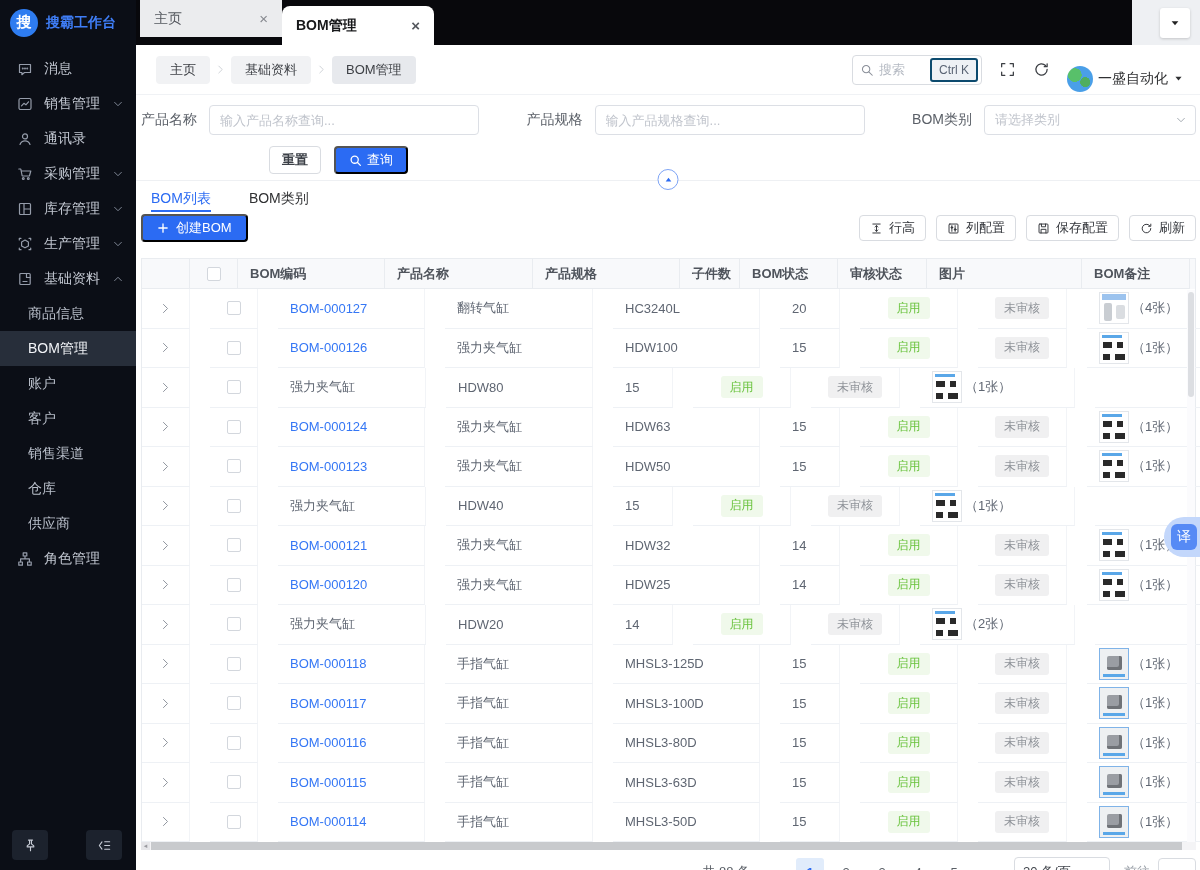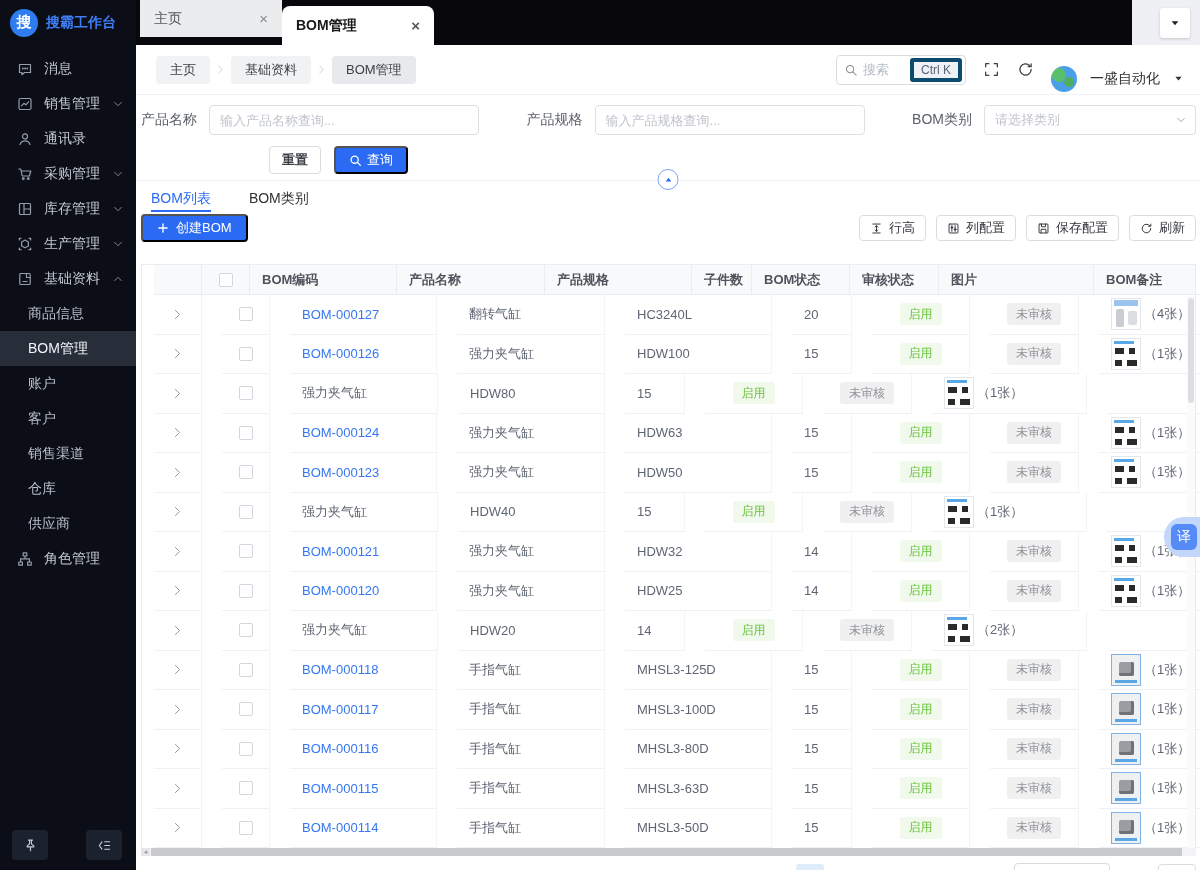--- a/index.html
+++ b/index.html
@@ -40,23 +40,23 @@
   
   .header-row { height:50px; display:flex; align-items:center; padding:0 16px 0 20px; border-bottom:1px solid #f0f2f5; flex:none; }
   .crumbs { display:flex; align-items:center; gap:5px; }
   .chip { height:28px; padding:0 14px; background:#f1f2f4; border-radius:4px; display:flex; align-items:center; font-size:13px; color:#3c3f44; }
   .chip.last { background:#e7e9ed; }
   .crumb-sep { width:11px; height:11px; color:#c5c9cf; }
   .header-right { margin-left:auto; display:flex; align-items:center; gap:17px; }
   .searchbox { width:130px; height:30px; border:1px solid #d9dce1; border-radius:4px; display:flex; align-items:center; padding:0 3px 0 7px; gap:5px; }
   .searchbox .ic { width:14px; height:14px; color:#8a8f99; flex:none; }
   .search-ph { font-size:13px; color:#b4b9c2; flex:1; }
-  .kbd { height:24px; padding:0 7px; background:#eef1f5; border:4px solid #0c4a6e; border-radius:3px; font-size:12px; color:#5a6474; display:flex; align-items:center; }
+  .kbd { height:24px; padding:0 7px; background:#eef1f5; border:2px solid #0c4a6e; border-radius:3px; font-size:12px; color:#5a6474; display:flex; align-items:center; }
   .hicon { width:17px; height:17px; color:#3c3f44; }
-  .userbox { display:flex; align-items:center; gap:13px;margin-top:18px; }
+  .userbox { display:flex; align-items:center; gap:5px;margin-top:18px; }
   .avatar { width:26px; height:26px; border-radius:50%; flex:none;
     background: radial-gradient(circle at 30% 35%, #58c06a 0 27%, transparent 28%),
                 radial-gradient(circle at 70% 62%, #4fae5f 0 20%, transparent 21%),
                 #4a9fe8; }
   .uname { font-size:14px; color:#303133; }
   .ucaret { width:11px; height:11px; color:#303133; }
 
   
   .filter-panel { position:relative; padding:10px 4px 0 5px; border-bottom:1px solid #eef0f3; flex:none; height:86px; }
   .filter-row { display:flex; align-items:center; justify-content:space-between; padding-right:0; }
@@ -80,21 +80,21 @@
   .ctab { font-size:14px; color:#303133; padding-bottom:5px; }
   .ctab.active { color:#2b6bf3; border-bottom:2px solid #2b6bf3; }
   .actions-row { display:flex; align-items:center; margin-top:2px; flex:none;gap:24px; }
   .create-btn { height:28px; padding:0 14px; background:#2b6bf3; border-radius:4px; color:#fff; font-size:13px; display:flex; align-items:center; gap:7px; }
   .create-btn .ic { width:12px; height:12px; }
   .toolbar { margin-left:auto; display:flex; gap:10px; }
   .tbtn { height:26px; padding:0 10px; background:#fff; border:1px solid #d9dce1; border-radius:4px; font-size:13px; color:#34373c; display:flex; align-items:center; gap:6px; }
   .tbtn .ic { width:13px; height:13px; }
 
   
-  .table-wrap { margin-top:22px; border:1px solid #e9ecf0; border-bottom:none; position:relative; flex:none;padding-left:12px; }
+  .table-wrap { margin-top:16px; border:1px solid #e9ecf0; border-bottom:none; position:relative; flex:none; }
   .thead { display:flex; height:30px; background:#f8f9fb; }
   .thead .cell { font-size:13px; color:#4f545c; font-weight:bold; border-right:1px solid #e9ecf0; border-bottom:1px solid #e9ecf0; display:flex; align-items:center; padding-left:12px; }
   .trow { display:flex; height:39.5px;gap:20px; }
   .trow .cell { border-right:1px solid #f2f4f7; border-bottom:1px solid #eef1f5; display:flex; align-items:center; padding-left:12px; font-size:13px; color:#5f6672; overflow:hidden; }
   .cell.center { justify-content:center; padding-left:0; }
   .w0{width:48px;flex:none} .w1{width:48px;flex:none} .w2{width:147px;flex:none}
   .w3{width:148px;flex:none} .w4{width:147px;flex:none} .w5{width:60px;flex:none}
   .w6{width:98px;flex:none} .w7{width:89px;flex:none} .w8{width:155px;flex:none}
   .w9{width:108px;flex:none}
   .expand { width:13px; height:13px; color:#8d929b; }

